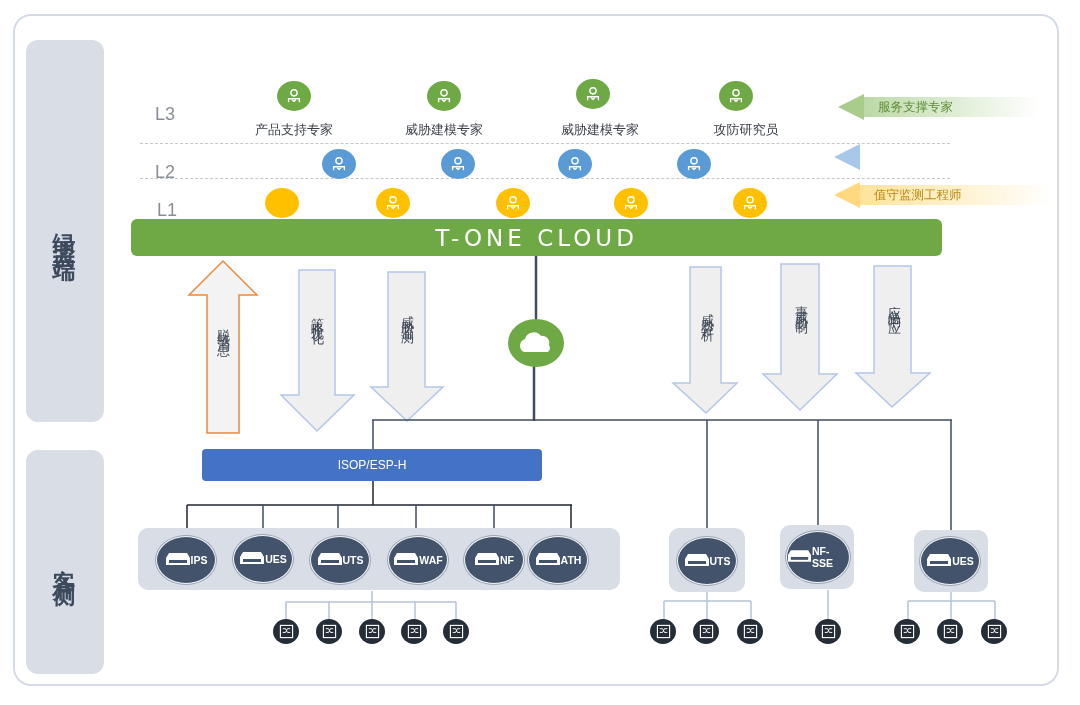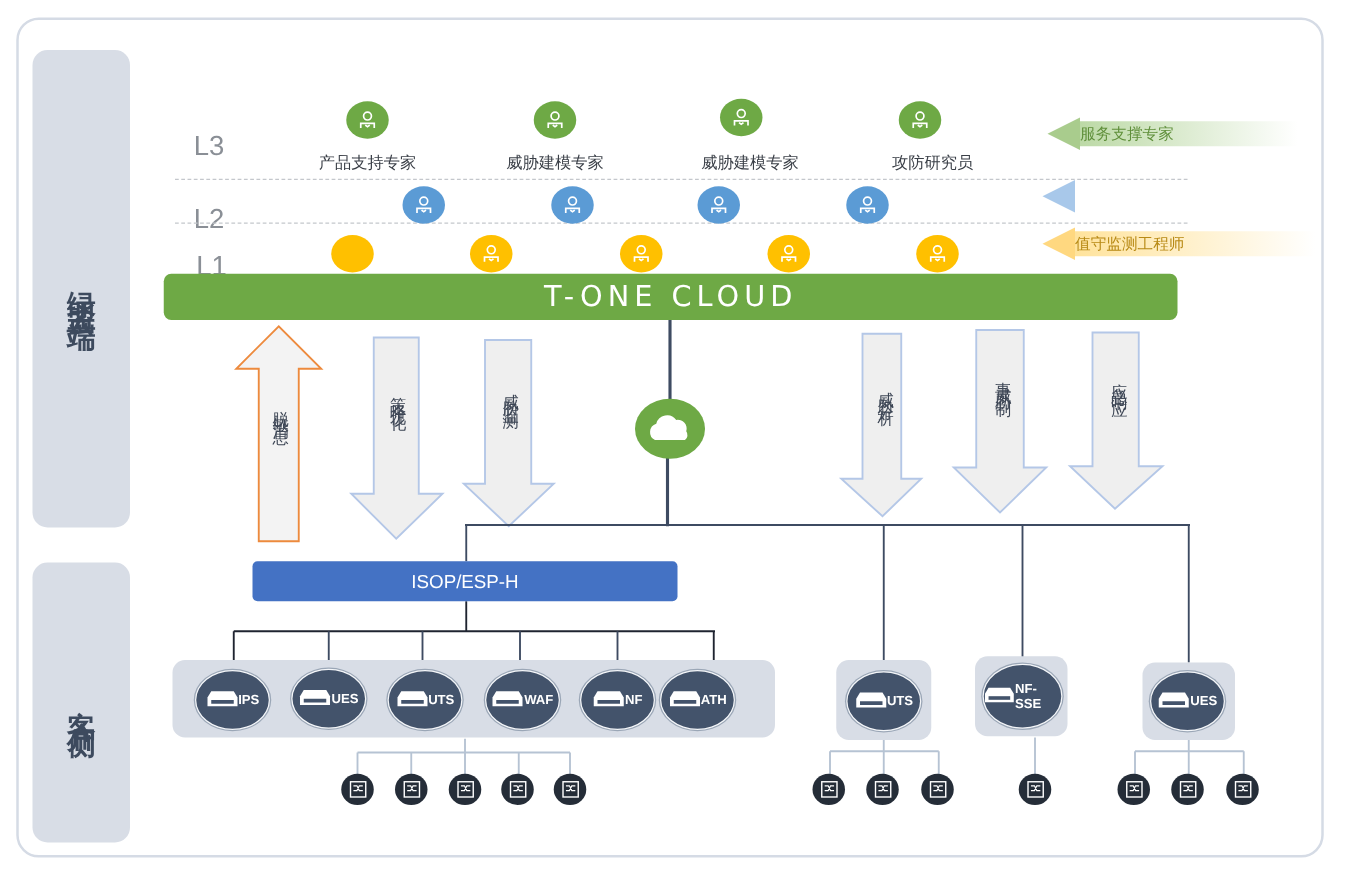--- a/index.html
+++ b/index.html
@@ -4,38 +4,38 @@
 <style>
   html, body { margin:0; padding:0; background:#ffffff; }
   body { width:1080px; height:705px; position:relative; overflow:hidden;
          font-family:"DejaVu Sans", "Liberation Sans", sans-serif; }
   .frame { position:absolute; left:13px; top:14px; width:1046px; height:672px;
            border:2px solid #d5dbe5; border-radius:18px; box-sizing:border-box; background:#fff; }
   .side { position:absolute; background:#d8dde6; border-radius:12px; display:flex;
           align-items:center; justify-content:center; }
   .side span { writing-mode:vertical-rl; text-orientation:upright; font-size:23px; font-weight:bold;
                color:#3d4a5e; letter-spacing:8px; }
-  .lvl { position:absolute; font-size:22px; color:#8a8f96; font-family:"Liberation Sans", sans-serif; }
+  .lvl { position:absolute; font-size:18px; color:#8a8f96; font-family:"Liberation Sans", sans-serif; }
   .dash { position:absolute; left:140px; width:810px; height:0; border-top:1.5px dashed #c4c7cc; }
   .person { position:absolute; width:34px; height:30px; border-radius:50%; display:flex;
             align-items:center; justify-content:center; }
   .person svg { width:18px; height:18px; }
   .role-label { position:absolute; font-size:13px; color:#3a3f47; width:120px; text-align:center; }
   .band { position:absolute; height:24px; display:flex; align-items:center; }
   .band .tip { width:0; height:0; border-top:13px solid transparent; border-bottom:13px solid transparent; }
-  .band .body { height:20px; flex:1; display:flex; align-items:center; 
+  .band .body { height:20px; flex:1; display:flex; align-items:center; padding-left:14px;
                 font-size:12.5px; }
   .cloudbar { position:absolute; left:131px; top:219px; width:811px; height:37px; background:#6ea945;
               border-radius:6px; display:flex; align-items:center; justify-content:center;
               color:#fff; font-size:23px; letter-spacing:4px; font-family:"DejaVu Sans", sans-serif; }
   .arrow-label { position:absolute; writing-mode:vertical-rl; text-orientation:upright;
                  font-size:13px; color:#3d4655; letter-spacing:5px; }
   .isop { position:absolute; left:202px; top:449px; width:340px; height:32px; background:#4472c4;
           border-radius:4px; color:#fff; display:flex; align-items:center; justify-content:center;
-          font-size:15px; font-family:"Liberation Sans", sans-serif; }
+          font-size:12px; font-family:"Liberation Sans", sans-serif; }
   .tray { position:absolute; background:#d8dde6; border-radius:10px; }
   .dev { position:absolute; width:58px; height:46px; border-radius:50%; background:#43536b;
          border:1.5px solid #f4f6f9; box-shadow:0 0 0 1px #9aa6b6; display:flex; flex-direction:row;
          align-items:center; justify-content:center; color:#fff; }
   .dev svg { width:26px; height:14px; margin-bottom:2px; }
   .dev .dl { font-size:10.5px; font-weight:bold; font-family:"Liberation Sans", sans-serif; }
   .sw { position:absolute; width:26px; height:25px; border-radius:50%; background:#252d38;
         display:flex; align-items:center; justify-content:center; }
   .sw svg { width:15px; height:15px; }
   svg.lines { position:absolute; left:0; top:0; width:1080px; height:705px; pointer-events:none; }

